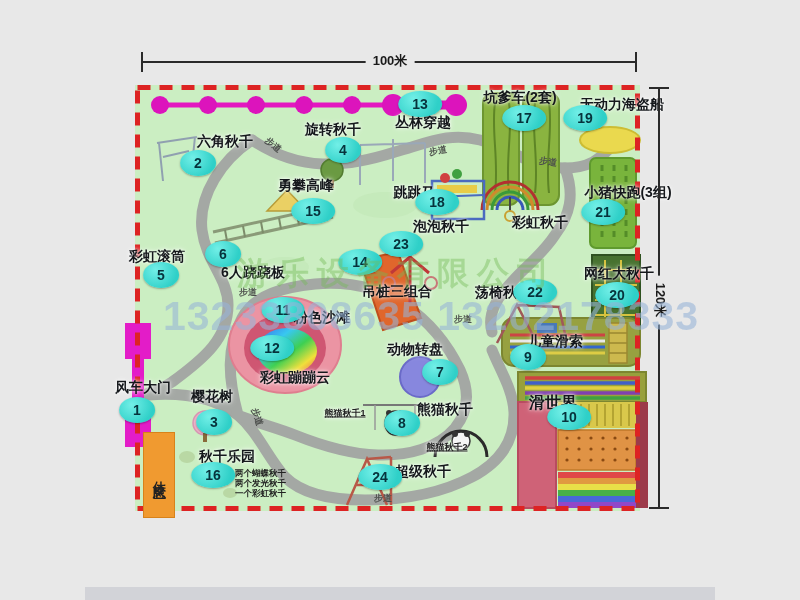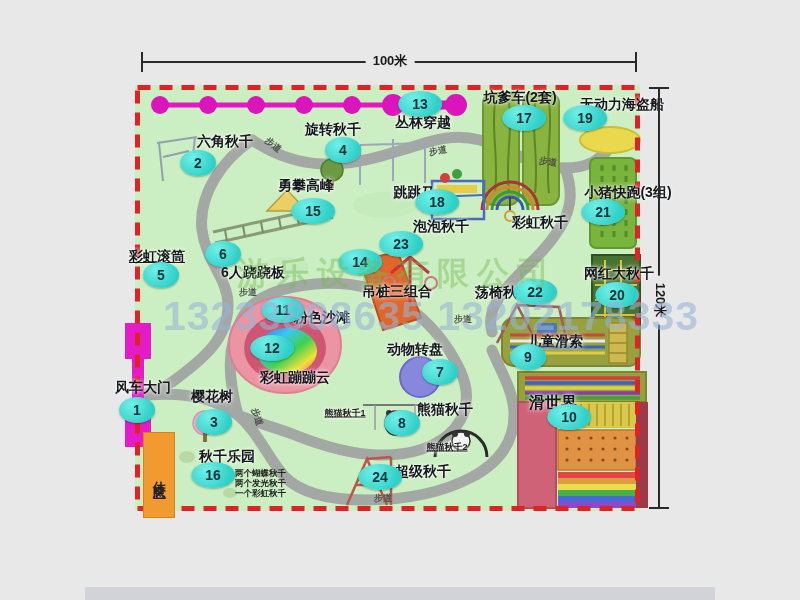--- a/index.html
+++ b/index.html
@@ -223,21 +223,21 @@
     </svg>
 
     <div class="rest-area">
       <span>休息区</span>
     </div>
 
     <div class="m-label" style="left:8px;top:303px;">风车大门</div>
     <div class="m-label" style="left:90px;top:57px;">六角秋千</div>
     <div class="m-label" style="left:77px;top:312px;">樱花树</div>
     <div class="m-label" style="left:198px;top:45px;">旋转秋千</div>
-    <div class="m-label" style="left:22px;top:172px;text-decoration:underline;">彩虹滚筒</div>
+    <div class="m-label" style="left:22px;top:172px;">彩虹滚筒</div>
     <div class="m-label" style="left:118px;top:188px;">6人跷跷板</div>
     <div class="m-label" style="left:280px;top:265px;">动物转盘</div>
     <div class="m-label" style="left:310px;top:325px;">熊猫秋千</div>
     <div class="m-label small" style="left:210px;top:328px;">熊猫秋千1</div>
     <div class="m-label small" style="left:312px;top:362px;">熊猫秋千2</div>
     <div class="m-label" style="left:420px;top:257px;">儿童滑索</div>
     <div class="m-label big" style="left:418px;top:318px;">滑世界</div>
     <div class="m-label" style="left:187px;top:233px;">粉色沙滩</div>
     <div class="m-label" style="left:160px;top:293px;">彩虹蹦蹦云</div>
     <div class="m-label" style="left:288px;top:38px;">丛林穿越</div>

